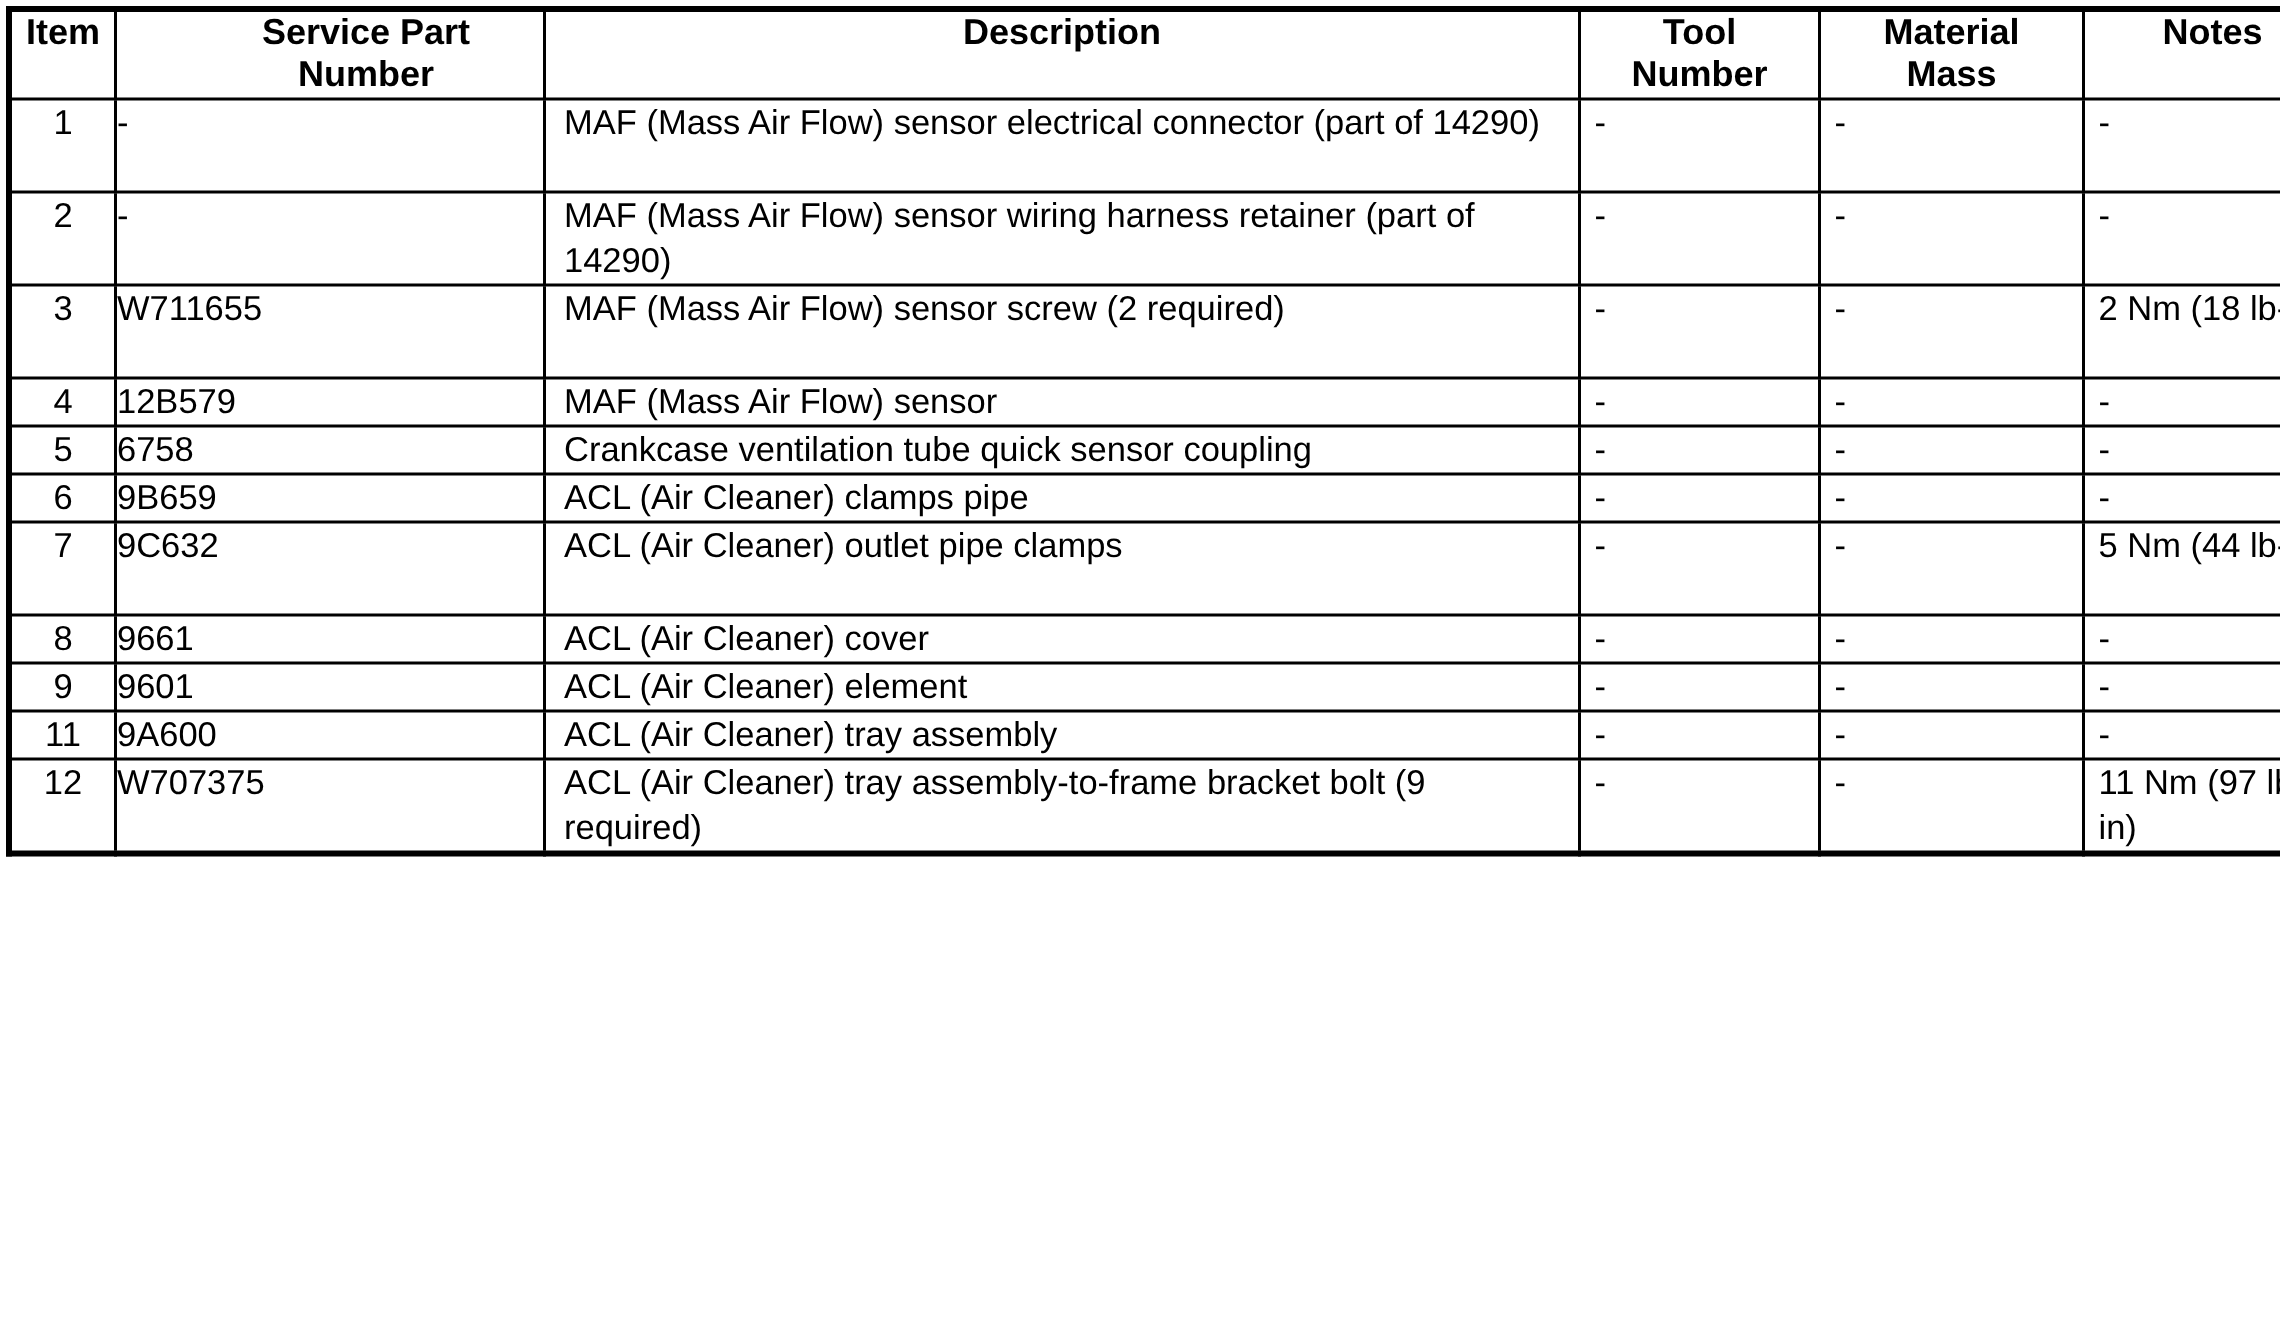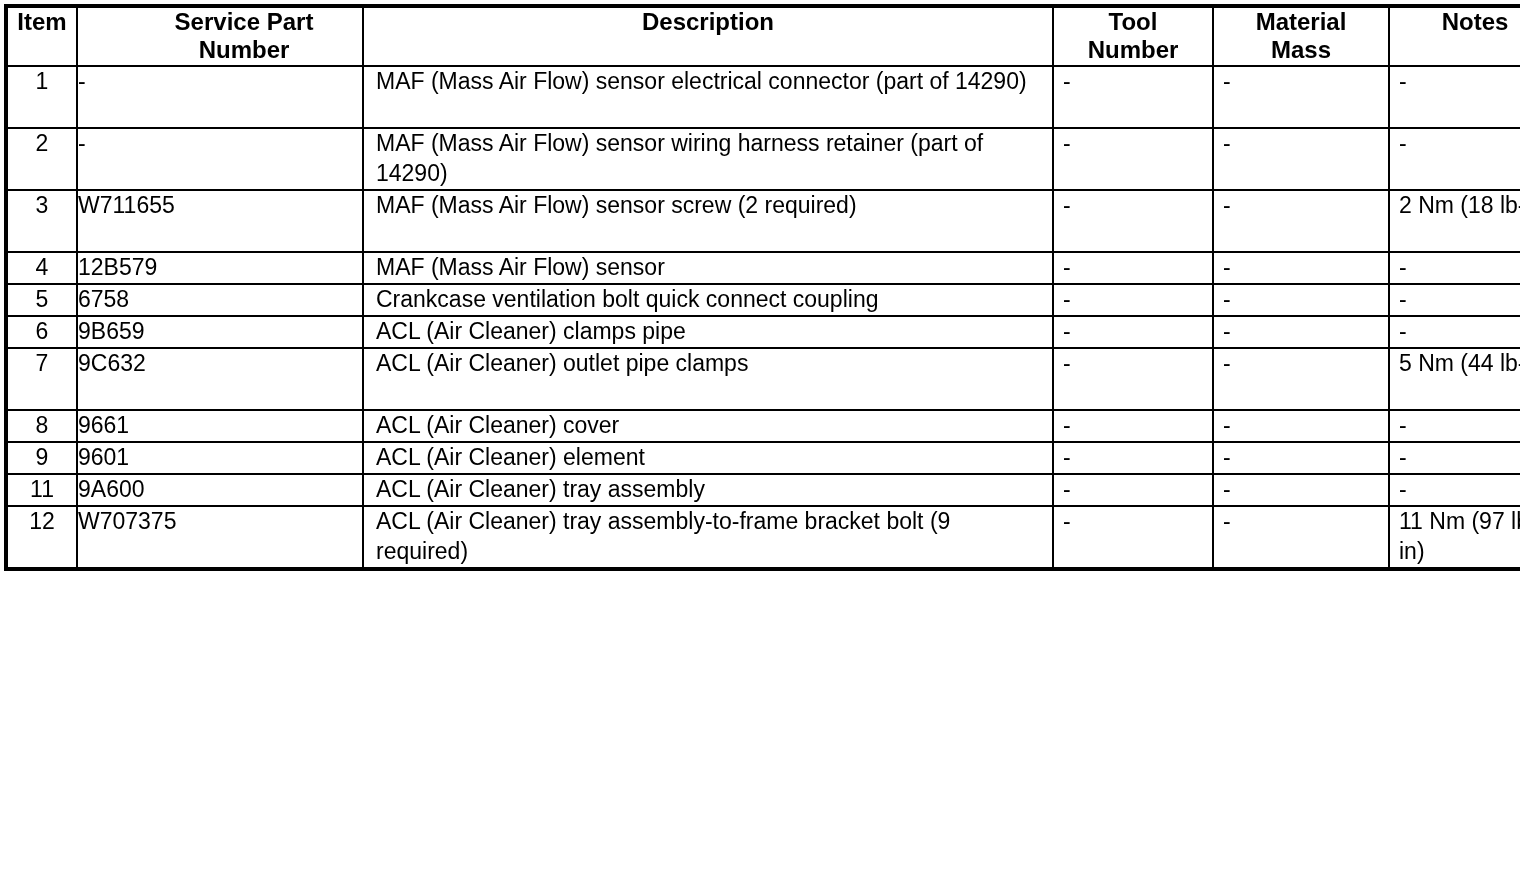--- a/index.html
+++ b/index.html
@@ -126,21 +126,21 @@
           <td class="c-item">4</td>
           <td class="c-part">12B579</td>
           <td class="c-desc">MAF (Mass Air Flow) sensor</td>
           <td class="c-tool">-</td>
           <td class="c-material">-</td>
           <td class="c-notes">-</td>
         </tr>
         <tr class="r-short">
           <td class="c-item">5</td>
           <td class="c-part">6758</td>
-          <td class="c-desc">Crankcase ventilation bolt quick connect coupling</td>
+          <td class="c-desc">Crankcase ventilation tube quick sensor coupling</td>
           <td class="c-tool">-</td>
           <td class="c-material">-</td>
           <td class="c-notes">-</td>
         </tr>
         <tr class="r-short">
           <td class="c-item">6</td>
           <td class="c-part">9B659</td>
           <td class="c-desc">ACL (Air Cleaner) clamps pipe</td>
           <td class="c-tool">-</td>
           <td class="c-material">-</td>

